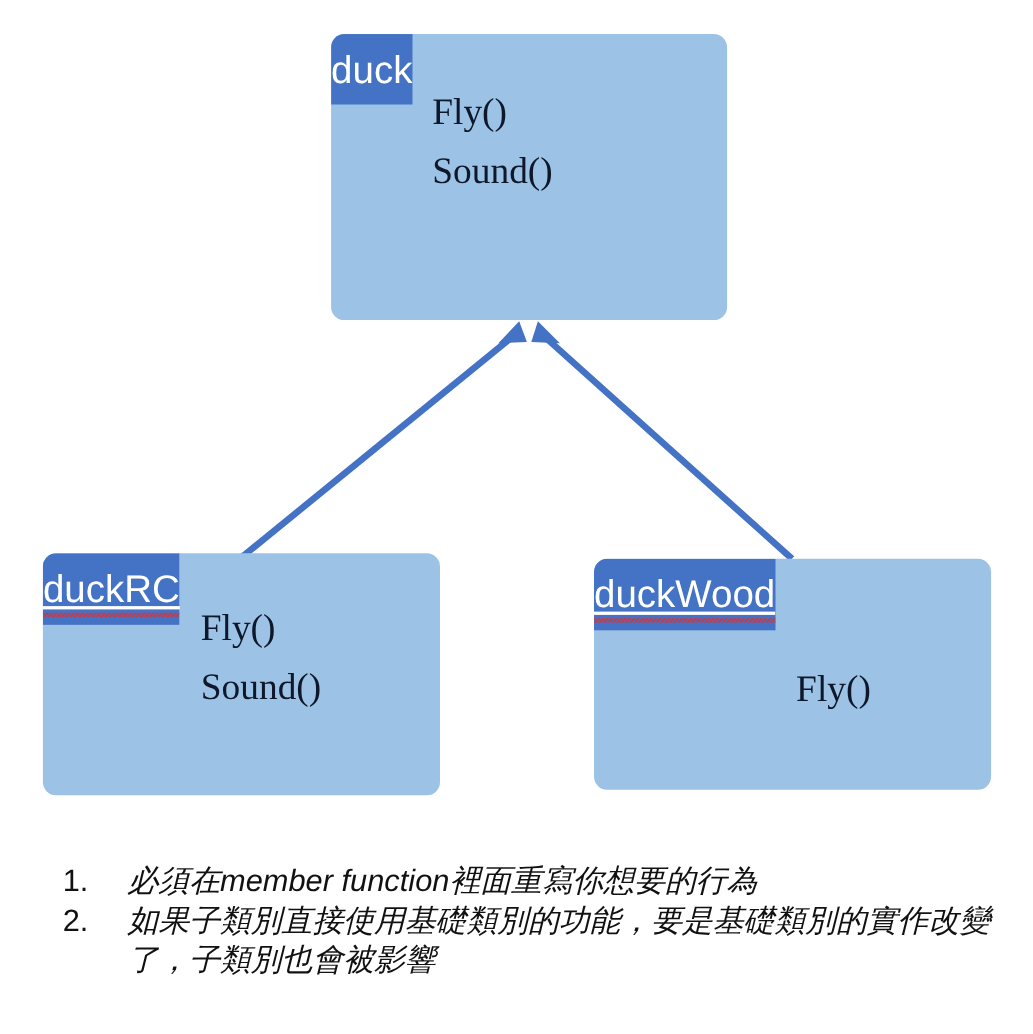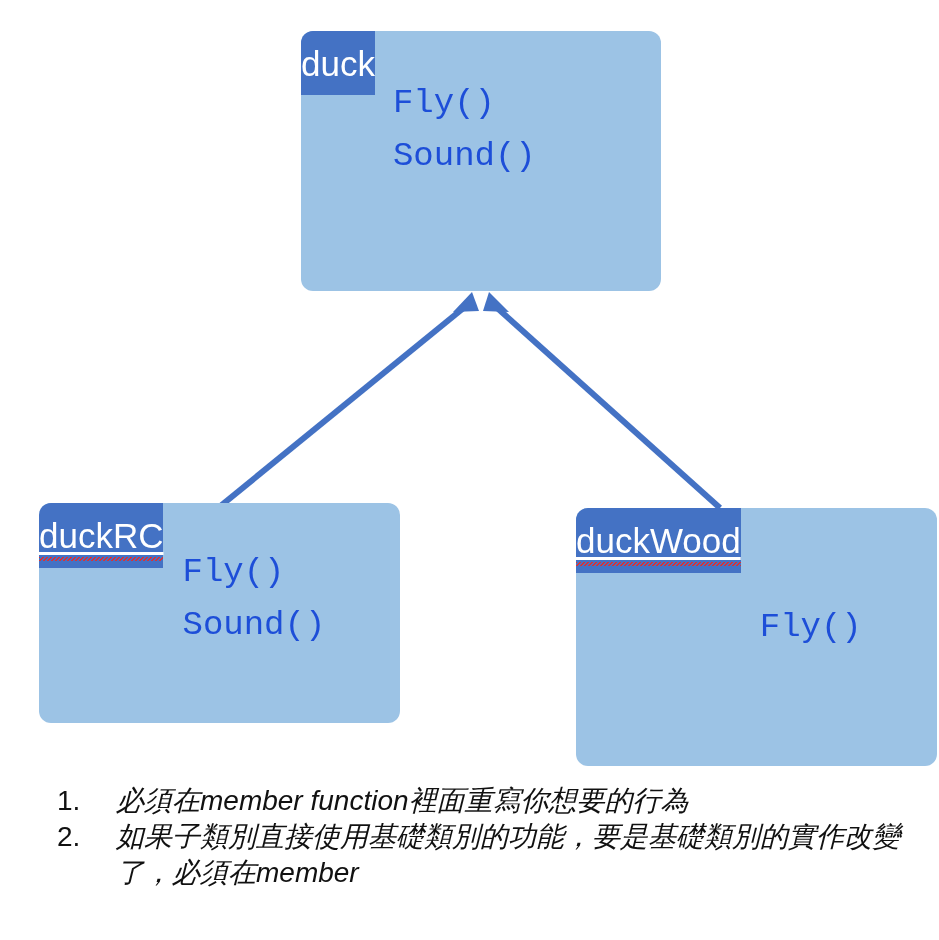--- a/index.html
+++ b/index.html
@@ -56,40 +56,40 @@
         135deg,
         #E03030 0px, #E03030 1.4px,
         rgba(224,48,48,0) 1.4px, rgba(224,48,48,0) 2.8px
       );
     background-size: 4px 4px;
     background-repeat: repeat-x;
     opacity: .95;
   }
   .uml-body {
     flex: 1 1 auto;
-    color: #1d4ed8;
-    font-family: Liberation Mono, monospace;
+    color: #0f172a;
+    font-family: Liberation Serif, serif;
     font-size: 34px;
     line-height: 1.55;
     white-space: pre;
     box-sizing: border-box;
   }
 
   
   #box-duck        { left: 301px; top: 31px;  width: 360px; height: 260px; }
   #box-duck .uml-header { height: 64px; }
   #box-duck .uml-body   { padding: 46px 0 0 18px; }
 
   
   #box-duckrc      { left: 39px;  top: 503px; width: 361px; height: 220px; }
   #box-duckrc .uml-header { height: 65px; }
   #box-duckrc .uml-body   { padding: 43px 0 0 19px; }
 
   
-  #box-duckwood    { left: 540px; top: 508px; width: 361px; height: 258px; margin-left: 36px; }
+  #box-duckwood    { left: 540px; top: 508px; width: 361px; height: 210px; }
   #box-duckwood .uml-header { height: 65px; }
   #box-duckwood .uml-body   { padding: 93px 0 0 19px; }
 
   
   #arrows {
     position: absolute;
     left: 0; top: 0;
     width: 939px;
     height: 940px;
     pointer-events: none;
@@ -159,15 +159,15 @@
   <div class="uml-body">Fly()</div>
 </div>
 
 <div id="note-list">
   <div class="note-item">
     <span class="note-num">1.</span>
     <span class="note-text">必須在member function裡面重寫你想要的行為</span>
   </div>
   <div class="note-item">
     <span class="note-num">2.</span>
-    <span class="note-text">如果子類別直接使用基礎類別的功能，要是基礎類別的實作改變了，必須在member</span>
+    <span class="note-text">如果子類別直接使用基礎類別的功能，要是基礎類別的實作改變了，子類別也會被影響</span>
   </div>
 </div>
 
 </body></html>

